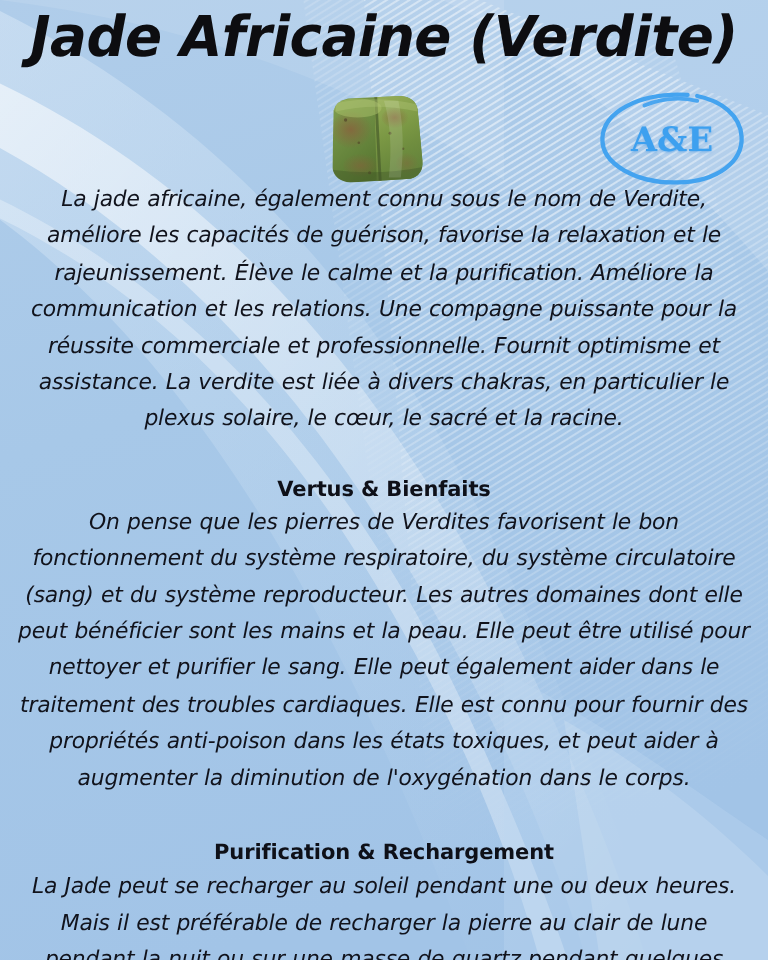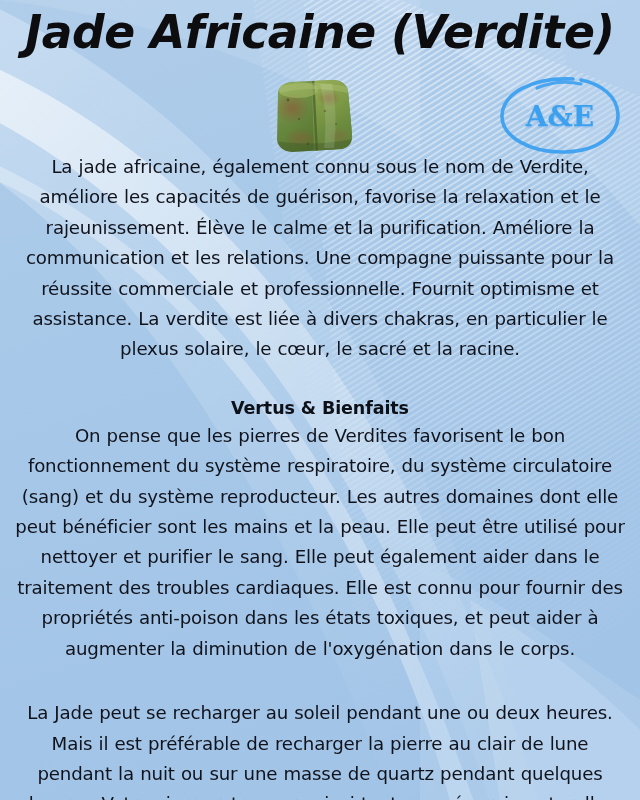--- a/index.html
+++ b/index.html
@@ -89,20 +89,21 @@
   }
 
   p.para {
     font-family:"DejaVu Sans", sans-serif;
     font-size:18.2px;
     line-height:30.4px;
     letter-spacing:-0.15px;
     padding:0 12px;
     text-align:center;
     word-spacing:0.5px;
+    font-style:italic;
   }
 
   h2.section-heading {
     font-family:"DejaVu Sans", sans-serif;
     font-size:17.5px;
     font-weight:bold;
     line-height:26px;
     letter-spacing:-0.1px;
     text-align:center;
     color:#0e1018;
@@ -261,18 +262,19 @@
     <p class="para">La jade africaine, également connu sous le nom de Verdite, améliore les capacités de guérison, favorise la relaxation et le rajeunissement. Élève le calme et la purification. Améliore la communication et les relations. Une compagne puissante pour la réussite commerciale et professionnelle. Fournit optimisme et assistance. La verdite est liée à divers chakras, en particulier le plexus solaire, le cœur, le sacré et la racine.</p>
 
     <div class="gap-before-heading"></div>
 
     <h2 class="section-heading">Vertus &amp; Bienfaits</h2>
 
     <p class="para">On pense que les pierres de Verdites favorisent le bon fonctionnement du système respiratoire, du système circulatoire (sang) et du système reproducteur. Les autres domaines dont elle peut bénéficier sont les mains et la peau. Elle peut être utilisé pour nettoyer et purifier le sang. Elle peut également aider dans le traitement des troubles cardiaques. Elle est connu pour fournir des propriétés anti-poison dans les états toxiques, et peut aider à augmenter la diminution de l'oxygénation dans le corps.</p>
 
     <div class="gap-before-heading2"></div>
 
+    <h2 class="section-heading">Purification &amp; Rechargement</h2>
 
     <p class="para">La Jade peut se recharger au soleil pendant une ou deux heures. Mais il est préférable de recharger la pierre au clair de lune pendant la nuit ou sur une masse de quartz pendant quelques heures. Votre pierre retrouvera ainsi toute son énergie naturelle.</p>
 
   </div>
 
 </div>
 
 </body></html>

